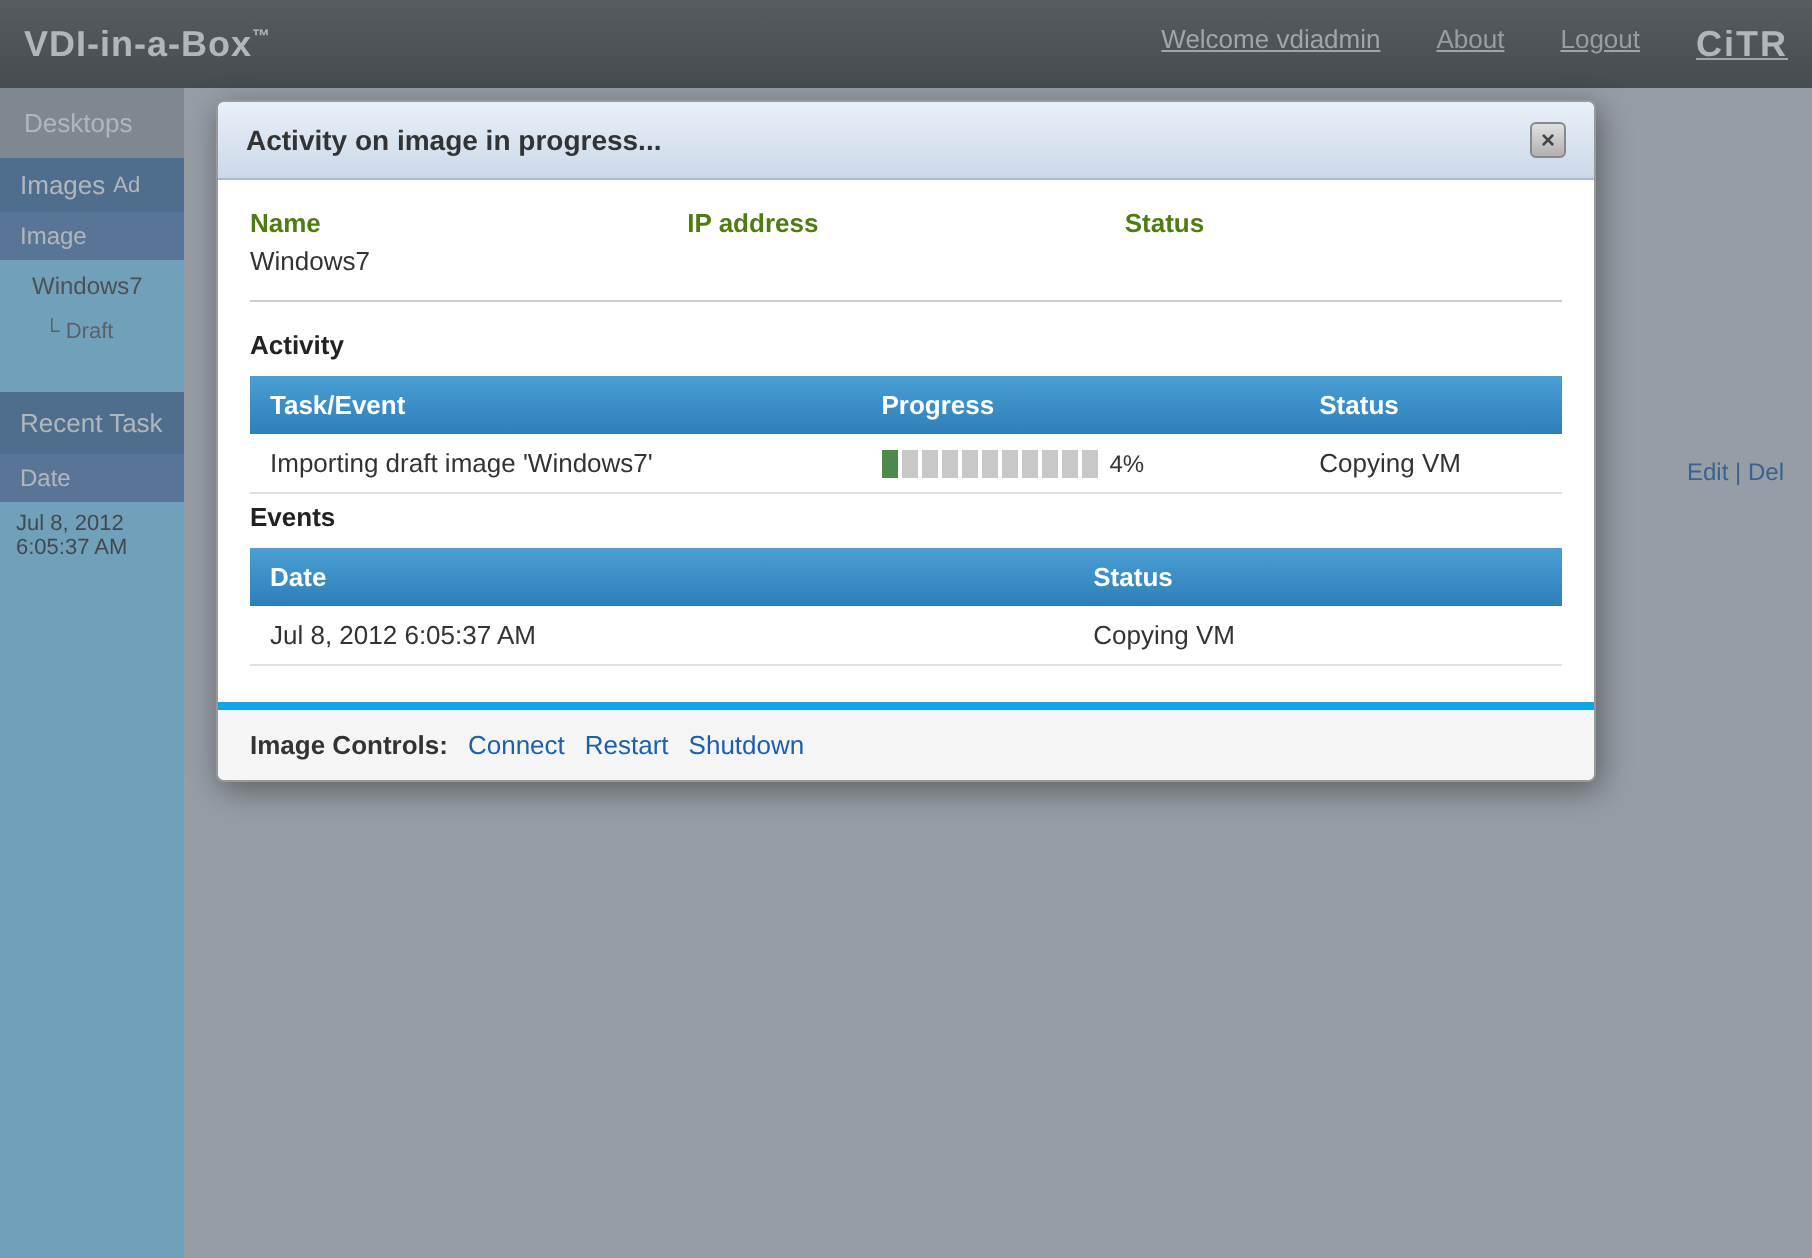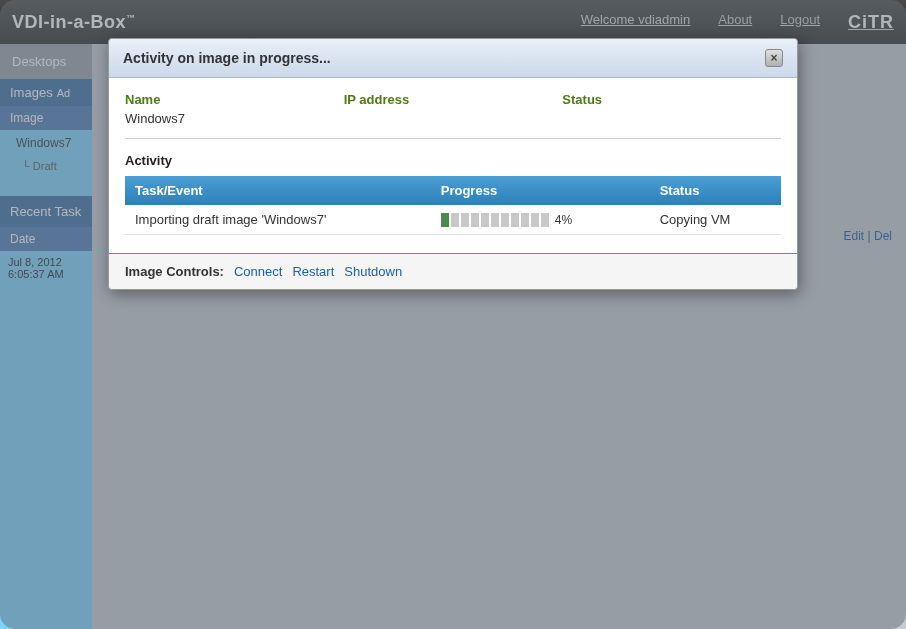--- a/index.html
+++ b/index.html
@@ -134,23 +134,22 @@
     .edit-del a { color: #1155aa; text-decoration: none; cursor: pointer; }
 
     
     .modal-overlay {
       position: absolute;
       top: 0; left: 0; right: 0; bottom: 0;
       background: rgba(100, 110, 120, 0.5);
       display: flex;
       align-items: flex-start;
       justify-content: center;
-      padding-top: 38px;
+      padding-top: 50px;
       z-index: 100;
-      border-radius: 15px;
     }
 
     
     .modal {
       background: #fff;
       border: 1px solid #999;
       border-radius: 4px;
       width: 690px;
       box-shadow: 2px 4px 16px rgba(0,0,0,0.4);
     }
@@ -267,21 +266,21 @@
       color: #333;
     }
 
     
     .events-section {
       margin-top: 4px;
     }
 
     
     .modal-footer {
-      border-top: 1px solid #0ea5e9;
+      border-top: 4px solid #0ea5e9;
       padding: 10px 16px;
       display: flex;
       align-items: center;
       gap: 10px;
       background: #f5f5f5;
       border-radius: 0 0 4px 4px;
     }
     .modal-footer-label {
       font-size: 13px;
       font-weight: bold;
@@ -386,20 +385,37 @@
                     <div class="progress-bar-segment empty"></div>
                   </div>
                   <span class="progress-pct">4%</span>
                 </div>
               </td>
               <td>Copying VM</td>
             </tr>
           </tbody>
       </table>
 
+      <div class="events-section">
+        <div class="section-title">Events</div>
+        <table class="data-table">
+          <thead>
+            <tr>
+              <th>Date</th>
+              <th>Status</th>
+            </tr>
+          </thead>
+          <tbody id="events-tbody">
+          <tr>
+                <td>Jul 8, 2012 6:05:37 AM</td>
+                <td>Copying VM</td>
+              </tr>
+            </tbody>
+        </table>
+      </div>
     </div>
 
     <div class="modal-footer">
       <span class="modal-footer-label">Image Controls:</span>
       <a class="modal-footer-link">Connect</a>
       <a class="modal-footer-link">Restart</a>
       <a class="modal-footer-link">Shutdown</a>
     </div>
   </div>
 </div>

